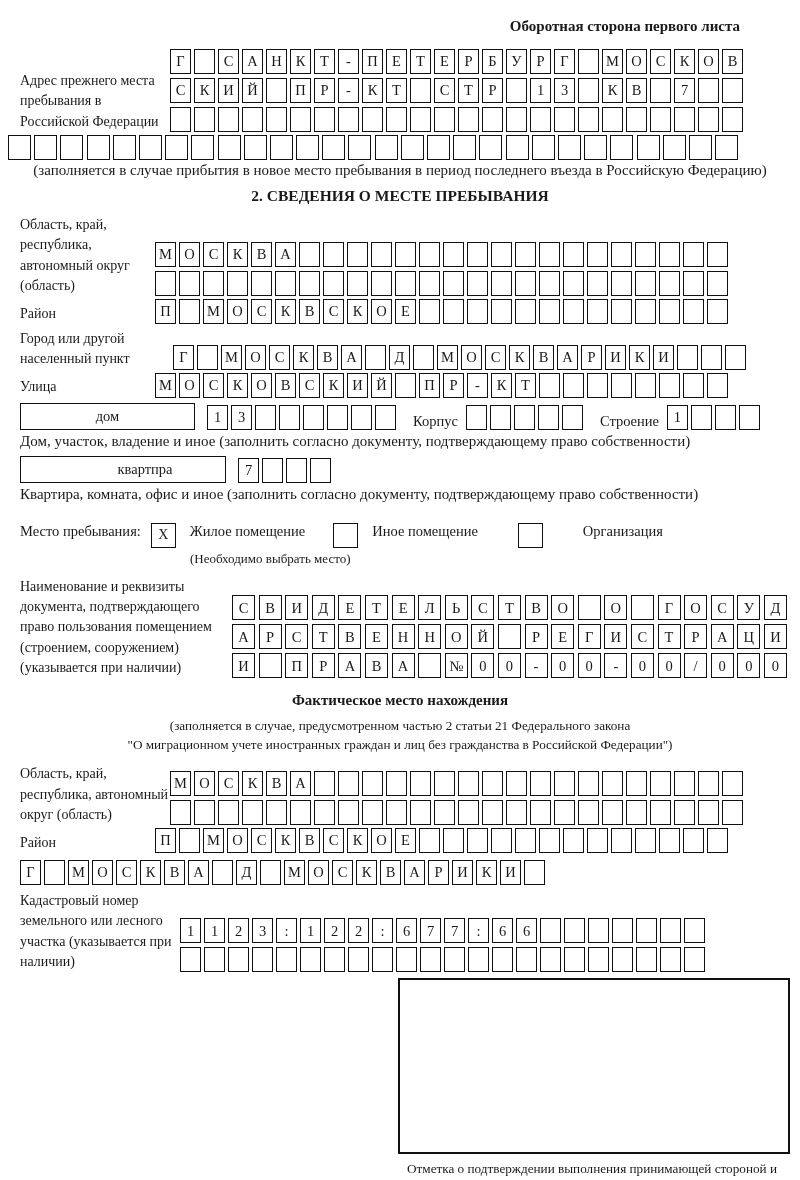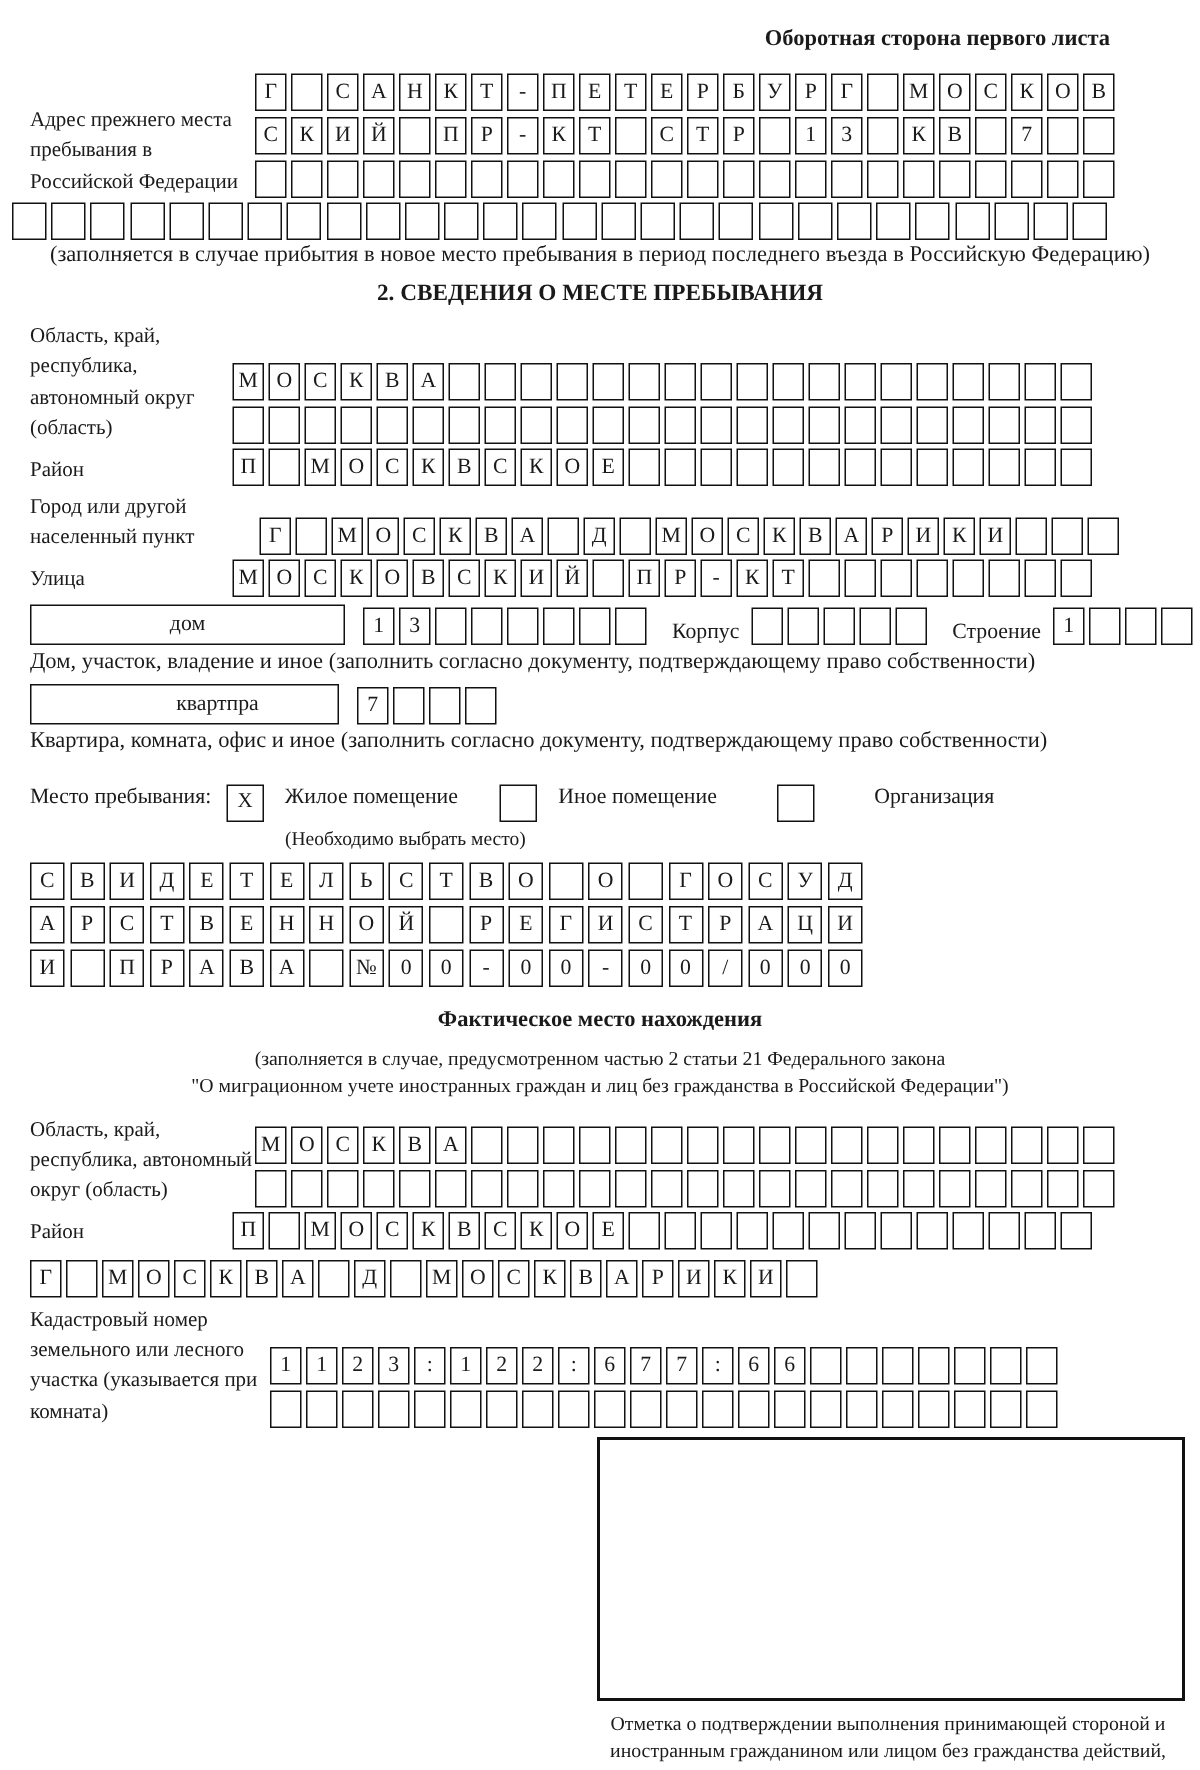--- a/index.html
+++ b/index.html
@@ -314,21 +314,21 @@
       <div class="cell"></div>
       <div class="cell"></div>
       <div class="cell"></div>
       <div class="cell"></div>
       <div class="cell"></div>
       <div class="cell"></div>
     </div>
 </div>
 
 <div class="frow" style="margin-top:5px;">
-  <div class="labelbox" style="width:210px;">дом</div>
+  <div class="labelbox" style="width:175px;">дом</div>
   <div class="cells">
       <div class="cell">1</div>
       <div class="cell">3</div>
       <div class="cell"></div>
       <div class="cell"></div>
       <div class="cell"></div>
       <div class="cell"></div>
       <div class="cell"></div>
       <div class="cell"></div>
     </div>
@@ -366,20 +366,21 @@
   <span class="chkbox">X</span>
   <span>Жилое помещение</span>
   <span class="chkbox" style="margin-left:28px;"></span>
   <span>Иное помещение</span>
   <span class="chkbox" style="margin-left:40px;"></span>
   <span style="margin-left:26px;">Организация</span>
 </div>
 <div class="hint">(Необходимо выбрать место)</div>
 
 <div class="frow">
+  <div class="flabel" style="width:212px;">Наименование и реквизиты документа, подтверждающего право пользования помещением (строением, сооружением) (указывается при наличии)</div>
   <div class="cellcol wide">
     <div class="cells">
         <div class="cell">С</div>
         <div class="cell">В</div>
         <div class="cell">И</div>
         <div class="cell">Д</div>
         <div class="cell">Е</div>
         <div class="cell">Т</div>
         <div class="cell">Е</div>
         <div class="cell">Л</div>
@@ -559,21 +560,21 @@
       <div class="cell">А</div>
       <div class="cell">Р</div>
       <div class="cell">И</div>
       <div class="cell">К</div>
       <div class="cell">И</div>
       <div class="cell"></div>
     </div>
 </div>
 
 <div class="frow" style="margin-top:4px;">
-  <div class="flabel" style="width:160px;">Кадастровый номер земельного или лесного участка (указывается при комната)</div>
+  <div class="flabel" style="width:160px;">Кадастровый номер земельного или лесного участка (указывается при наличии)</div>
   <div class="cellcol" style="padding-top:18px;">
     <div class="cells">
         <div class="cell">1</div>
         <div class="cell">1</div>
         <div class="cell">2</div>
         <div class="cell">3</div>
         <div class="cell">:</div>
         <div class="cell">1</div>
         <div class="cell">2</div>
         <div class="cell">2</div>

